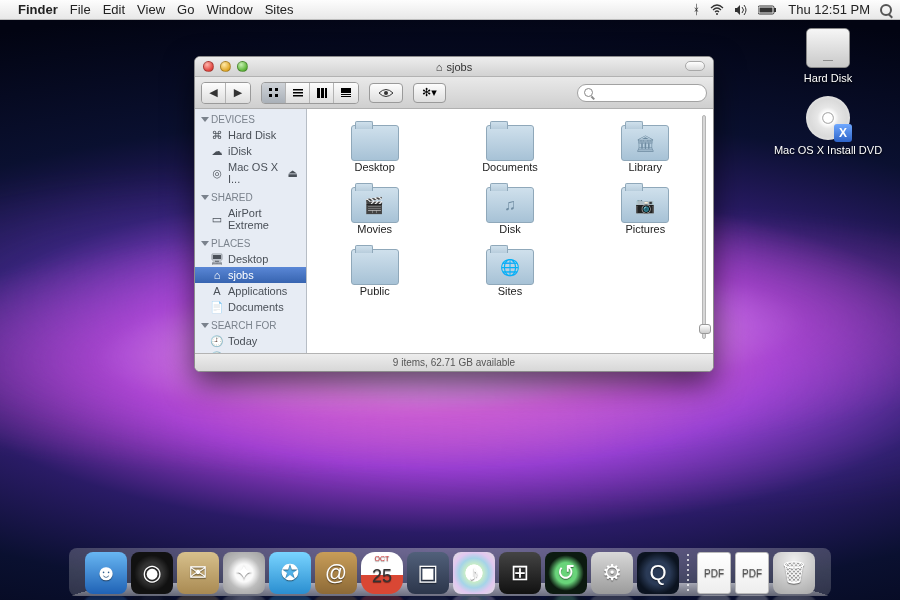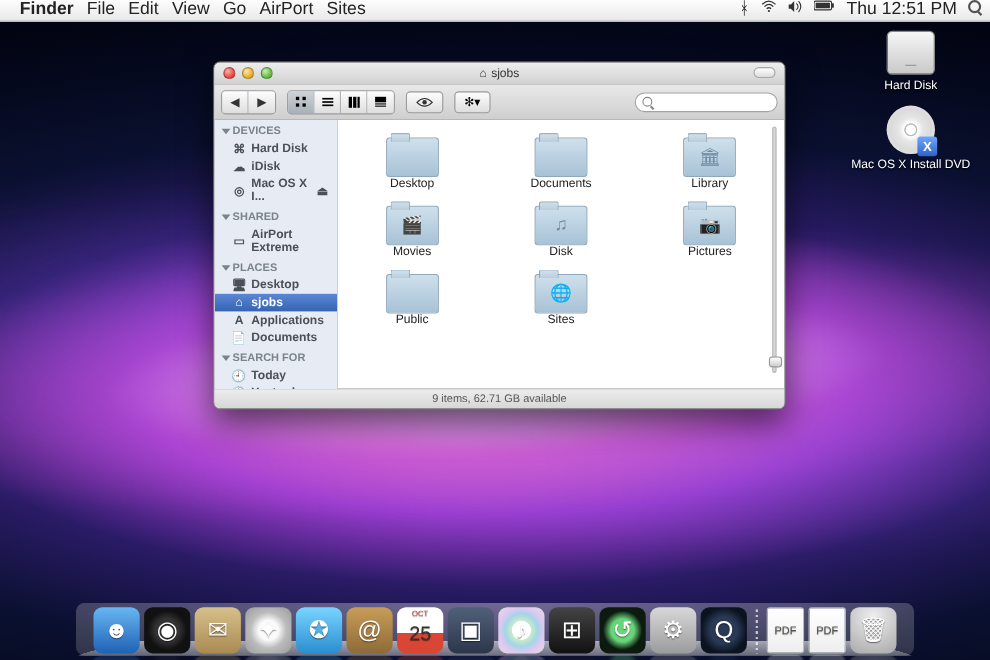--- a/index.html
+++ b/index.html
@@ -25,22 +25,22 @@
   filter: blur(8px);
   transform: rotate(6deg);
   pointer-events: none;
 }
 
 
 .menubar {
   position: absolute; top: 0; left: 0; right: 0; height: 20px;
   background: linear-gradient(#fdfdfd, #e8e8e8);
   border-bottom: 1px solid #bdbdbd;
-  display: flex; align-items: flex-start;
-  font-size: 16px; color: #222;
+  display: flex; align-items: center;
+  font-size: 13px; color: #222;
   padding: 0 8px;
   z-index: 100;
 }
 .menubar .apple { font-size: 14px; margin-right: 10px; }
 .menubar .app { font-weight: bold; margin-right: 12px; }
 .menubar .menu { margin-right: 12px; cursor: default; }
 .menubar .spacer { flex: 1; }
 .menubar .right-item { margin-left: 10px; display: flex; align-items: center; }
 .spotlight-icon {
   width: 12px; height: 12px; border: 2px solid #555; border-radius: 50%;
@@ -117,21 +117,21 @@
 }
 .searchbox input { border: none; outline: none; width: 100%; font-size: 11px; background: transparent; }
 .mag { width: 9px; height: 9px; border: 1.5px solid #888; border-radius: 50%; position: relative; margin-right: 3px; flex-shrink:0;}
 .mag::after { content:""; position:absolute; width:4px; height:1.5px; background:#888; bottom:-2px; right:-3px; transform:rotate(45deg);}
 
 .finder-body { flex: 1; display: flex; min-height: 0; }
 
 
 .sidebar {
   width: 112px; background: #e7ecf4; border-right: 1px solid #b7bdc5;
-  font-size: 11px; color: #4a5058; overflow-y: auto; position:relative;font-weight:bold;
+  font-size: 11px; color: #4a5058; overflow-y: auto; position:relative;
 }
 .sb-head { font-size: 10px; color: #7a828c; padding: 5px 6px 2px; text-transform: uppercase; display:flex; align-items:center; gap:2px;}
 .sb-item { padding: 2px 8px 2px 16px; display: flex; align-items: center; gap: 5px; cursor: default; border-radius: 0; }
 .sb-item.selected { background: linear-gradient(#5a87d6,#3764b0); color: #fff; }
 .sb-ico { width: 12px; height: 12px; flex-shrink: 0; display: inline-flex; align-items:center; justify-content:center; }
 
 
 .content { flex: 1; overflow: auto; padding: 10px 0 0 0; position:relative; }
 .icon-grid { display: grid; grid-template-columns: repeat(3, 1fr); gap: 4px 0; }
 .folder-item { display: flex; flex-direction: column; align-items: center; font-size: 11px; color: #222;
@@ -192,21 +192,21 @@
   background: inherit; transform: scaleY(-.7); filter: blur(1px); border-radius: 8px; }
 .dock-sep { width: 2px; height: 40px; margin: 0 4px;
   background: repeating-linear-gradient(to bottom, rgba(255,255,255,.7) 0 2px, transparent 2px 5px); }
 
 .di-finder{background:linear-gradient(#68b6f2,#1f62b5);}
 .di-dash{background:radial-gradient(circle,#333 35%,#111 60%);}
 .di-mail{background:linear-gradient(#d7c08c,#a98a52);}
 .di-safari{background:radial-gradient(circle,#fafafa 0 30%,#bcbcbc 55%,#9a9a9a 100%);}
 .di-ichat{background:linear-gradient(#79d4ff,#2a8ed0);}
 .di-ab{background:linear-gradient(#c89d58,#8d6a37);}
-.di-ical{background:linear-gradient(#fff 0 55%,#d94734 55% 100%);}
+.di-ical{background:linear-gradient(#fff 0 55%,#d94734 55% 100%);border-radius:14px;}
 .di-preview{background:linear-gradient(#51607a,#2c364b);}
 .di-itunes{background:radial-gradient(circle,#fff 0 28%,#c8ecc8 30%,#a5d4e8 50%,#e2c8f0 70%,#dedede 100%);}
 .di-spaces{background:linear-gradient(#444,#111);}
 .di-tm{background:radial-gradient(circle,#69d47a 0 35%,#0c1a10 60%);}
 .di-sys{background:linear-gradient(#d8d8d8,#9b9b9b);}
 .di-q{background:radial-gradient(circle,#2a3a56 0 40%,#0b1320 70%);}
 .di-doc{background:linear-gradient(#fff,#e8e8e8);}
 .di-trash{background:radial-gradient(circle at 50% 20%,#eee,#a9a9a9);}
 
 .tri { display:inline-block; width:0; height:0; border-style:solid; border-width:4px 0 4px 5px; border-color: transparent transparent transparent #7a828c; }
@@ -218,21 +218,21 @@
 <div class="bg-arc2"></div>
 <div class="bg-arc"></div>
 
 <div class="menubar">
   <span class="apple"></span>
   <span class="app">Finder</span>
   <span class="menu">File</span>
   <span class="menu">Edit</span>
   <span class="menu">View</span>
   <span class="menu">Go</span>
-  <span class="menu">AirPort</span>
+  <span class="menu">Window</span>
   <span class="menu">Sites</span>
   <span class="spacer"></span>
   <span class="right-item">ᚼ</span>
   <span class="right-item">
     <svg width="14" height="12" viewBox="0 0 14 12">
         <path d="M1 4 Q7 -2 13 4 M3 6 Q7 2 11 6 M5 8 Q7 6 9 8" stroke="#333" stroke-width="1.2" fill="none"></path>
         <circle cx="7" cy="10" r="1" fill="#333"></circle>
       </svg>
   </span>
   <span class="right-item">

